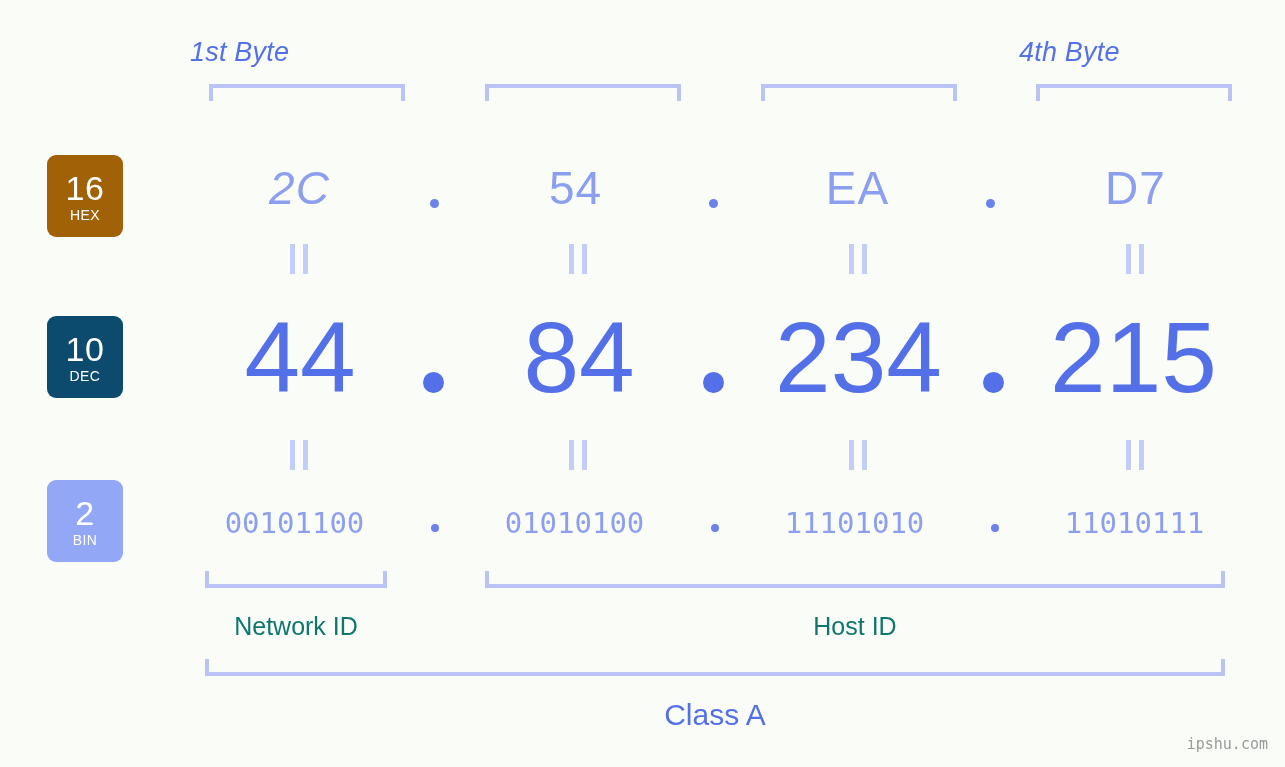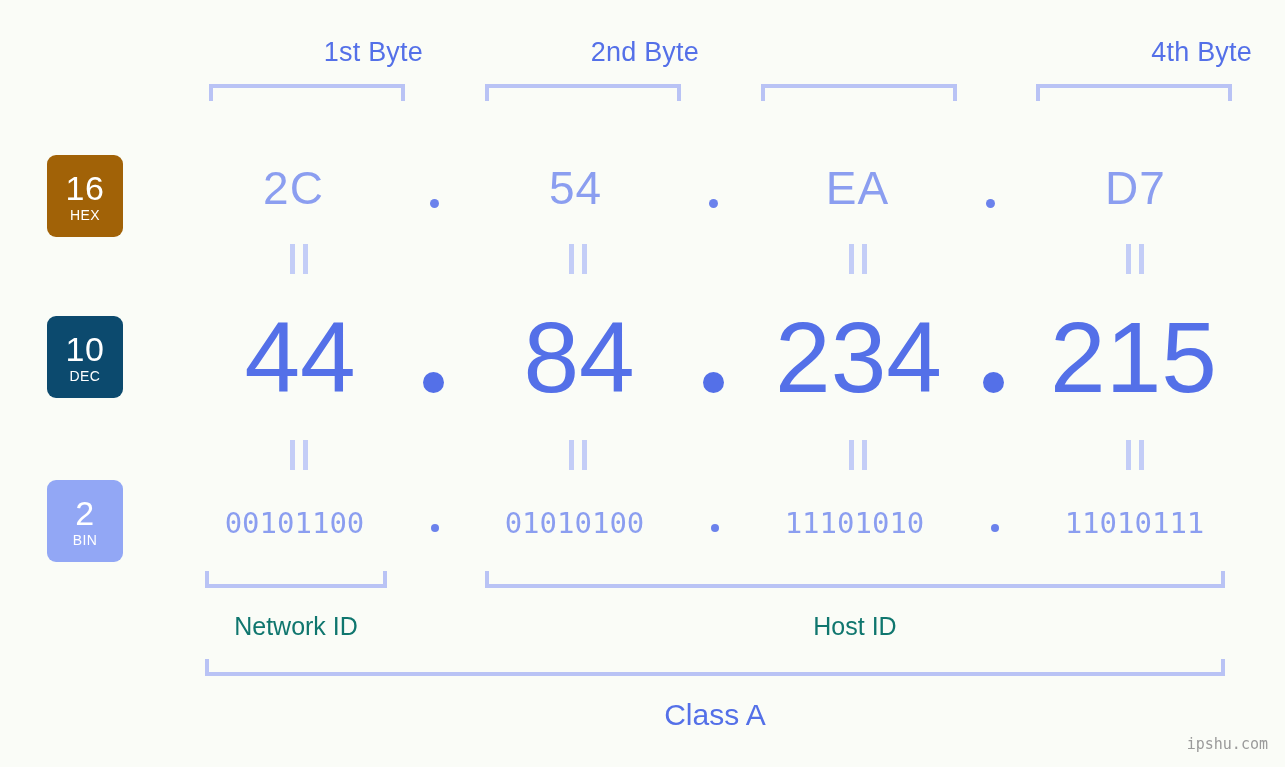--- a/index.html
+++ b/index.html
@@ -20,25 +20,26 @@
     position: absolute;
     inset: 0;
   }
 
   
   .byte-label {
     position: absolute;
     top: 32px;
     height: 40px;
     line-height: 40px;
-    text-align: right;
+    text-align: left;
     font-size: 27px;
     color: #5470e8;
     letter-spacing: 0.2px;
     white-space: nowrap;
+    font-style: italic;
   }
 
   
   .top-bracket {
     position: absolute;
     top: 84px;
     height: 17px;
     border-top: 4px solid #b9c3f5;
     border-left: 4px solid #b9c3f5;
     border-right: 4px solid #b9c3f5;
@@ -178,21 +179,20 @@
     color: #9a9a9a;
     letter-spacing: 0px;
   }
 </style>
 </head>
 <body>
 
 <div class="stage">
 
   <div class="byte-label" style="left:190px; width:233px;">1st Byte</div>
-  <div class="byte-label" style="left:466px; width:233px;">2nd Byte</div>
   <div class="byte-label" style="left:1019px; width:233px;">4th Byte</div>
 
   <div class="top-bracket" style="left:209px; width:196px;"></div>
   <div class="top-bracket" style="left:485px; width:196px;"></div>
   <div class="top-bracket" style="left:761px; width:196px;"></div>
   <div class="top-bracket" style="left:1036px; width:196px;"></div>
 
   <div class="badge" id="badge-hex">
     <span class="num">16</span>
     <span class="nm">HEX</span>
@@ -200,21 +200,21 @@
   <div class="badge" id="badge-dec">
     <span class="num">10</span>
     <span class="nm">DEC</span>
   </div>
   <div class="badge" id="badge-bin">
     <span class="num">2</span>
     <span class="nm">BIN</span>
   </div>
 
   <div class="row-hex">
-    <div class="cell" style="left:186px; width:215px;">2C</div>
+    <div class="cell" style="left:192px; width:215px;font-style:italic;">2C</div>
     <div class="dot" style="left:430px;"></div>
     <div class="cell" style="left:468px; width:215px;">54</div>
     <div class="dot" style="left:709px;"></div>
     <div class="cell" style="left:750px; width:215px;">EA</div>
     <div class="dot" style="left:986px;"></div>
     <div class="cell" style="left:1028px; width:215px;">D7</div>
   </div>
 
   <div class="eq eq-hexdec" style="left:290px;">
       <i></i>

